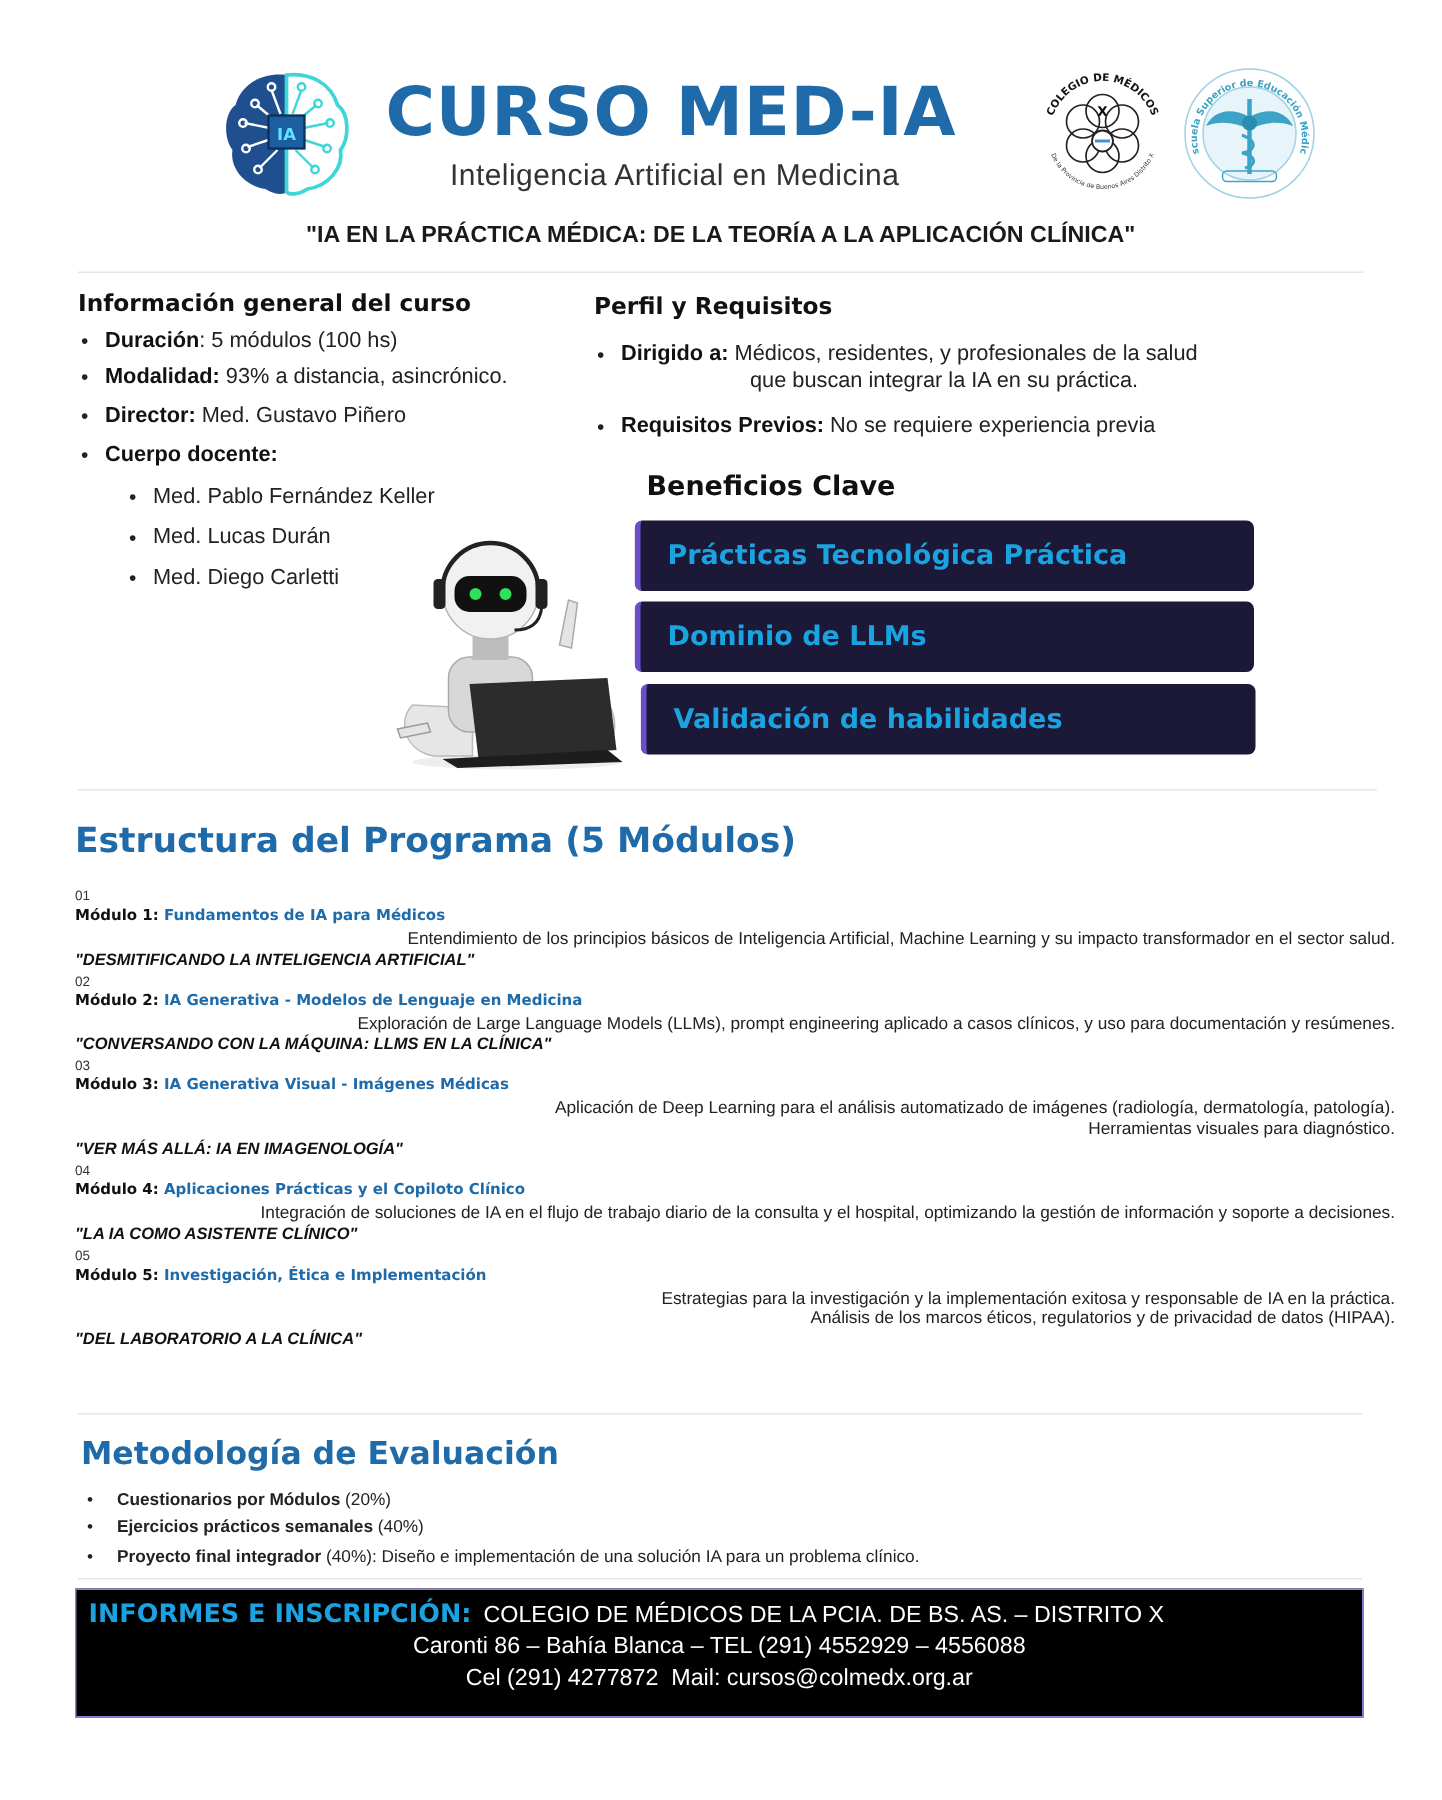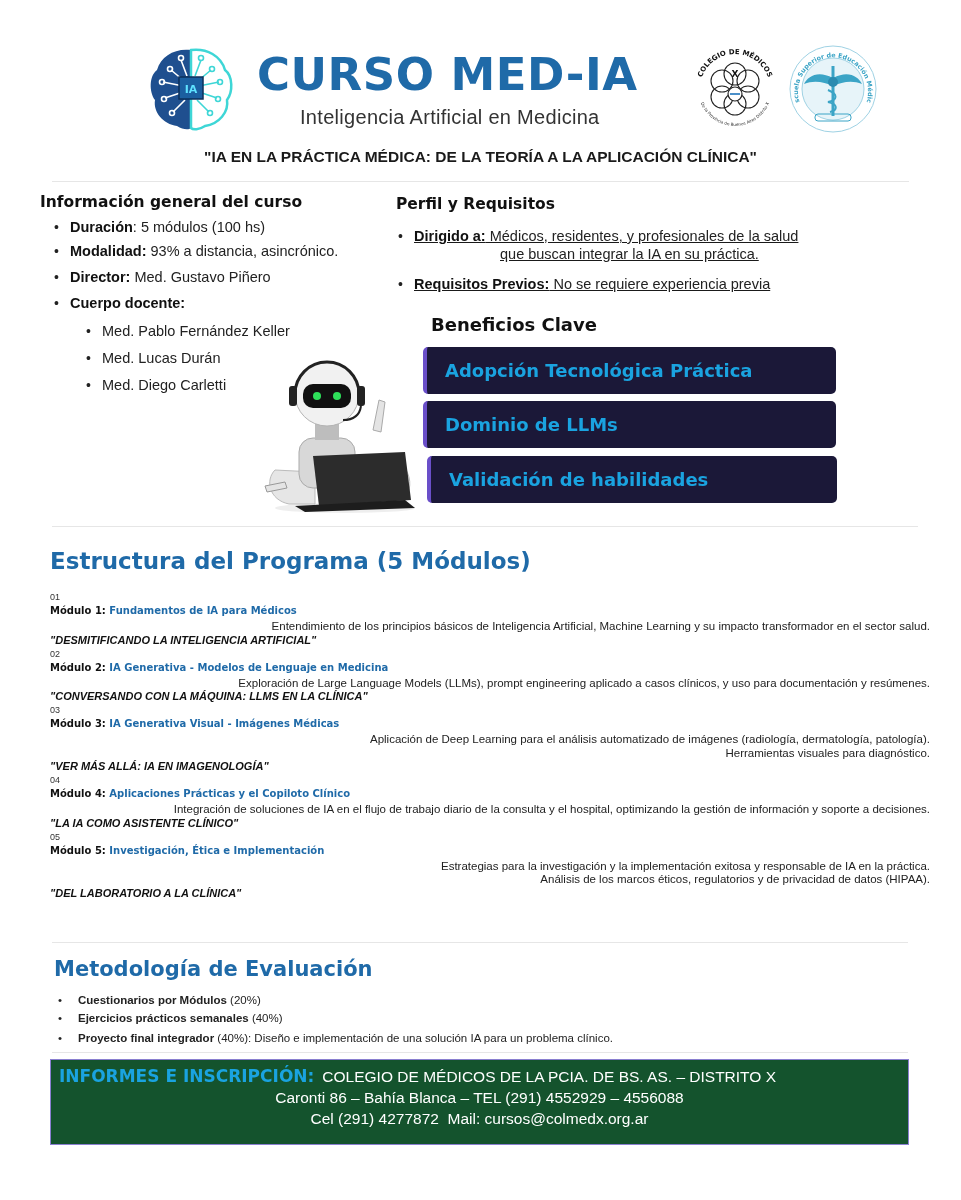--- a/index.html
+++ b/index.html
@@ -22,21 +22,21 @@
   ul.info { list-style: none; position: absolute; }
   ul.info li { position: relative; padding-left: 18px; font-size: 14.5px; color: #222; line-height: 18px; }
   ul.info li::before { content: "•"; position: absolute; left: 2px; top: 0; font-size: 14px; }
   ul.info li b { color: #111; }
   .info-left { left: 52px; top: 218px; width: 340px; }
   .info-left li { margin-bottom: 6px; }
   .info-left li.gap { margin-top: 8px; }
   ul.sub { list-style: none; margin-top: 10px; margin-left: 14px; }
   ul.sub li { margin-bottom: 9px; font-size: 14.5px; }
 
-  .info-right { left: 396px; top: 227px; width: 470px; text-decoration: underline; }
+  .info-right { left: 396px; top: 227px; width: 470px; }
   .info-right li { margin-bottom: 12px; }
   .cont { display: block; padding-left: 86px; }
 
   
   .benef-h { left: 431px; top: 314px; font-size: 18px; }
   .benefit { position: absolute; left: 423px; width: 413px; height: 47px; background: #1b1838; border-radius: 5px; border-left: 4px solid #6a4fc9; display: flex; align-items: center; padding-left: 18px; font-family: "DejaVu Sans", sans-serif; font-weight: bold; font-size: 18px; color: #1aa3e0; }
   .b1 { top: 347px; }
   .b2 { top: 401px; }
   .b3 { top: 456px; left: 427px; width: 410px; }
 
@@ -53,21 +53,21 @@
   .mod-quote { font-size: 11px; line-height: 13px; font-weight: bold; font-style: italic; color: #111; }
 
   
   .eval-h { position: absolute; left: 54px; top: 957px; font-family: "DejaVu Sans", sans-serif; font-weight: bold; font-size: 21px; color: #1f6aa8; }
   ul.eval { list-style: none; position: absolute; left: 56px; top: 993px; width: 800px; }
   ul.eval li { position: relative; padding-left: 22px; font-size: 11.5px; line-height: 14px; color: #222; margin-bottom: 4px; }
   ul.eval li:last-child { margin-top: 6px; }
   ul.eval li::before { content: "•"; position: absolute; left: 2px; top: 0; }
 
   
-  .footer { position: absolute; left: 50px; top: 1059px; width: 859px; height: 86px; background: #14532d; border: 1px solid #8a7fd0; color: #fff; font-size: 15.5px; text-align: center; padding-top: 6px; }
+  .footer { position: absolute; left: 50px; top: 1059px; width: 859px; height: 86px; background: #000000; border: 1px solid #8a7fd0; color: #fff; font-size: 15.5px; text-align: center; padding-top: 6px; }
   .footer .line1 { text-align: left; padding-left: 8px; }
   .footer .f-label { font-family: "DejaVu Sans", sans-serif; font-weight: bold; color: #1aa3e0; font-size: 17px; margin-right: 8px; }
   .footer .line { line-height: 21px; }
 </style>
 </head>
 <body>
 
 <svg class="brain-logo" viewBox="0 0 92 92">
   <path d="M46 8 C30 6 16 14 12 28 C4 34 4 50 10 58 C8 70 18 82 32 84 C38 88 44 88 46 86 Z" fill="#1f4f8f"></path>
   <path d="M46 8 C62 6 76 14 80 28 C88 34 88 50 82 58 C84 70 74 82 60 84 C54 88 48 88 46 86 Z" fill="#ffffff" stroke="#3ed6d6" stroke-width="2.5"></path>
@@ -121,21 +121,21 @@
   <path d="M40 46 C50 50 50 56 40 58 C50 60 50 66 42 68" fill="none" stroke="#3ba4c6" stroke-width="2"></path>
   <circle cx="45" cy="38" r="5" fill="#2b8bb0"></circle>
   <rect x="27" y="70" width="36" height="7" rx="3" fill="none" stroke="#3ba4c6" stroke-width="1"></rect>
   <path id="arcEsc" d="M12 60 A35 35 0 1 1 78 60" fill="none"></path>
   <text font-family="DejaVu Sans, sans-serif" font-weight="bold" font-size="6.4" fill="#3ba4c6"><textPath href="#arcEsc" startOffset="50%" text-anchor="middle">Escuela Superior de Educación Médica</textPath></text>
 </svg>
 
 <div class="tagline">"IA EN LA PRÁCTICA MÉDICA: DE LA TEORÍA A LA APLICACIÓN CLÍNICA"</div>
 <div class="rule" style="left:52px; top:181px; width:857px;"></div>
 
-<div class="sec-h" style="left:40px; top:193px;">Información general del curso</div>
+<div class="sec-h" style="left:52px; top:193px;">Información general del curso</div>
 <ul class="info info-left">
   <li><b>Duración</b><span>:</span><span> 5 módulos (100 hs)</span></li>
   <li><b>Modalidad:</b><span> 93% a distancia, asincrónico.</span></li>
   <li class="gap"><b>Director:</b><span> Med. Gustavo Piñero</span></li>
   <li class="gap"><b>Cuerpo docente:</b>
     <ul class="sub info" style="position:static;">
       <li>Med. Pablo Fernández Keller</li>
       <li>Med. Lucas Durán</li>
       <li>Med. Diego Carletti</li>
     </ul>
@@ -162,21 +162,21 @@
   <rect x="34" y="26" width="8" height="20" rx="3" fill="#222"></rect>
   <rect x="102" y="26" width="8" height="20" rx="3" fill="#222"></rect>
   <path d="M106 46 Q104 60 88 60" fill="none" stroke="#222" stroke-width="2"></path>
   <path d="M118 70 L124 40 L130 42 L126 72 Z" fill="#e4e4e4" stroke="#aaa"></path>
   <path d="M10 126 L30 122 L32 128 L12 132 Z" fill="#e4e4e4" stroke="#999"></path>
   <path d="M58 96 L150 92 L156 140 L64 146 Z" fill="#2c2c2c"></path>
   <path d="M40 146 L150 140 L160 148 L50 152 Z" fill="#1d1d1d"></path>
 </svg>
 
 <div class="sec-h benef-h">Beneficios Clave</div>
-<div class="benefit b1">Adopción Tecnológica Práctica</div>
+<div class="benefit b1">Prácticas Tecnológica Práctica</div>
 <div class="benefit b2">Dominio de LLMs</div>
 <div class="benefit b3">Validación de habilidades</div>
 
 <div class="rule" style="left:52px; top:526px; width:866px;"></div>
 
 <div class="prog-h">Estructura del Programa (5 Módulos)</div>
 <div class="modules">
   <div class="module">
     <div class="mod-num">01</div>
     <div class="mod-title"><span>Módulo 1:</span> <span class="accent">Fundamentos de IA para Médicos</span></div>

